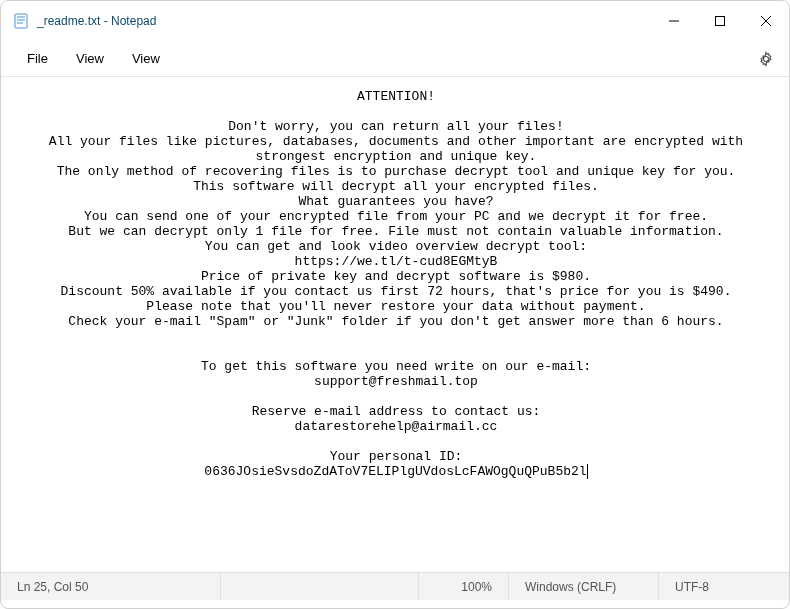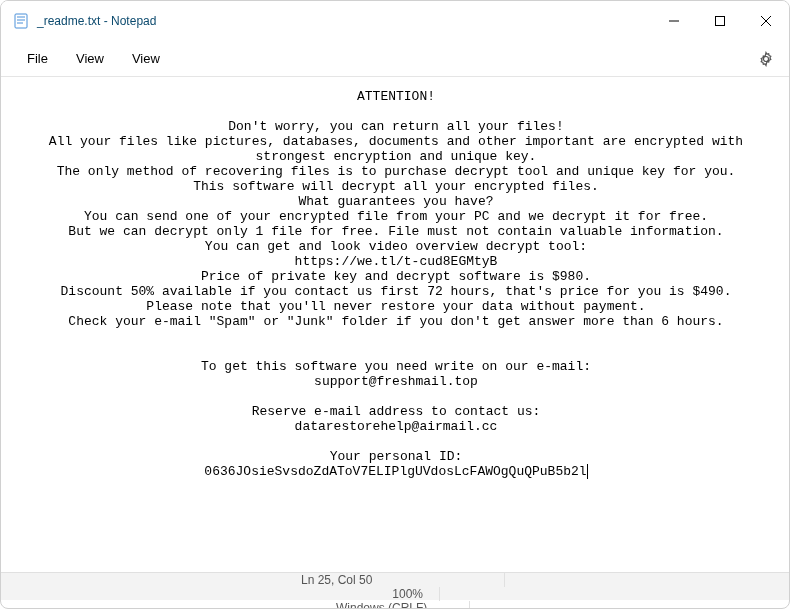--- a/index.html
+++ b/index.html
@@ -8,21 +8,21 @@
     .notepad-icon { width: 16px; height: 16px; margin-right: 8px; display: inline-flex; align-items: center; justify-content: center; }
     .title-text { font-size: 12px; color: #0c4a6e; flex: 0 0 auto; }
     .titlebar-spacer { flex: 1; }
     .winbtn { width: 46px; height: 40px; display: inline-flex; align-items: center; justify-content: center; color: #000; }
     .winbtn svg { width: 10px; height: 10px; }
     .menubar { height: 36px; display: flex; align-items: center; padding: 0 12px; background: #fff; border-bottom: 1px solid #e5e5e5; position: relative; }
     .menu-item { font-size: 13px; color: #000; padding: 6px 14px; border-radius: 4px; text-align: center; }
     .gear { position: absolute; right: 12px; top: 7px; width: 22px; height: 22px; display: inline-flex; align-items: center; justify-content: center; color: #333; }
     .content { padding: 12px 16px 8px 18px; font-family: Consolas, "Courier New", monospace; font-size: 13px; line-height: 15px; color: #000; white-space: pre; overflow: hidden; height: 495px; text-align: center; }
     .cursor { display: inline-block; width: 1px; height: 15px; background: #000; vertical-align: text-bottom; margin-left: 0; }
-    .statusbar { height: 28px; background: #f3f3f3; border-top: 1px solid #e0e0e0; display: flex; align-items: center; font-size: 12px; color: #555; flex-direction: column; }
+    .statusbar { height: 28px; background: #f3f3f3; border-top: 1px solid #e0e0e0; display: flex; align-items: center; font-size: 12px; color: #555; }
     .status-cell { padding: 0 16px; border-right: 1px solid #e0e0e0; height: 100%; display: flex; align-items: center; }
     .status-cell:last-child { border-right: none; }
     .status-spacer { flex: 1; border-right: 1px solid #e0e0e0; height: 100%; }
     .status-pos { width: 220px; }
     .status-zoom { width: 90px; justify-content: flex-end; }
     .status-eol { width: 150px; }
     .status-enc { width: 130px; text-align: right; }
   </style>
 </head>
 <body>

